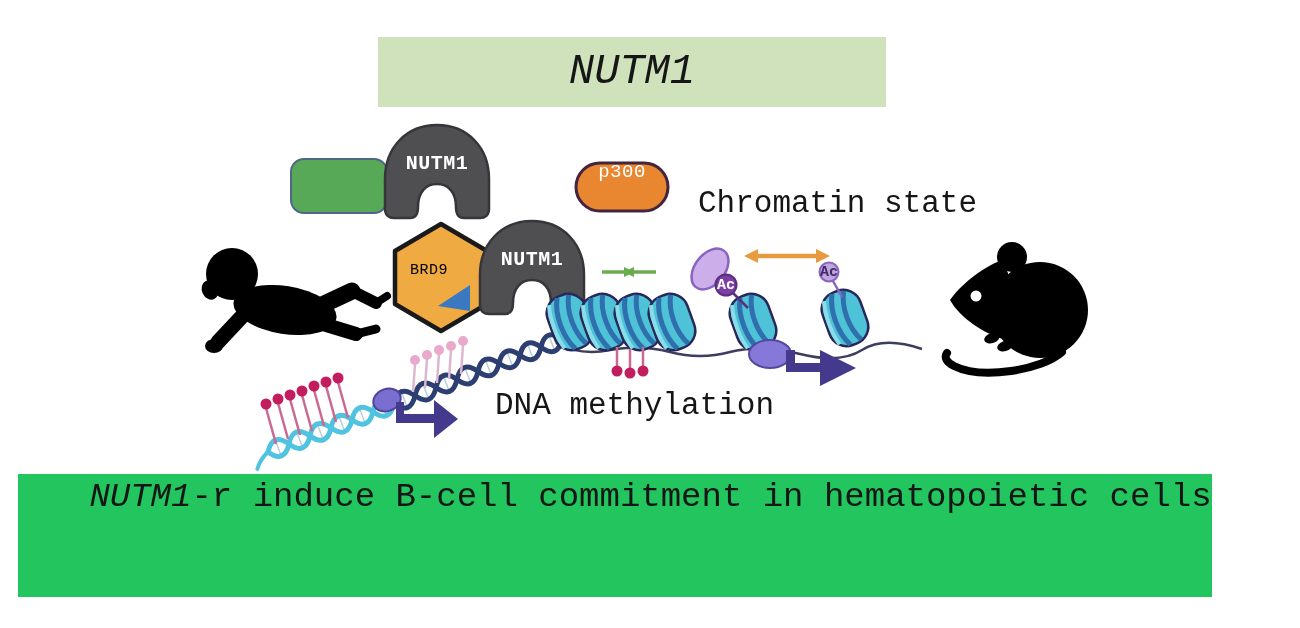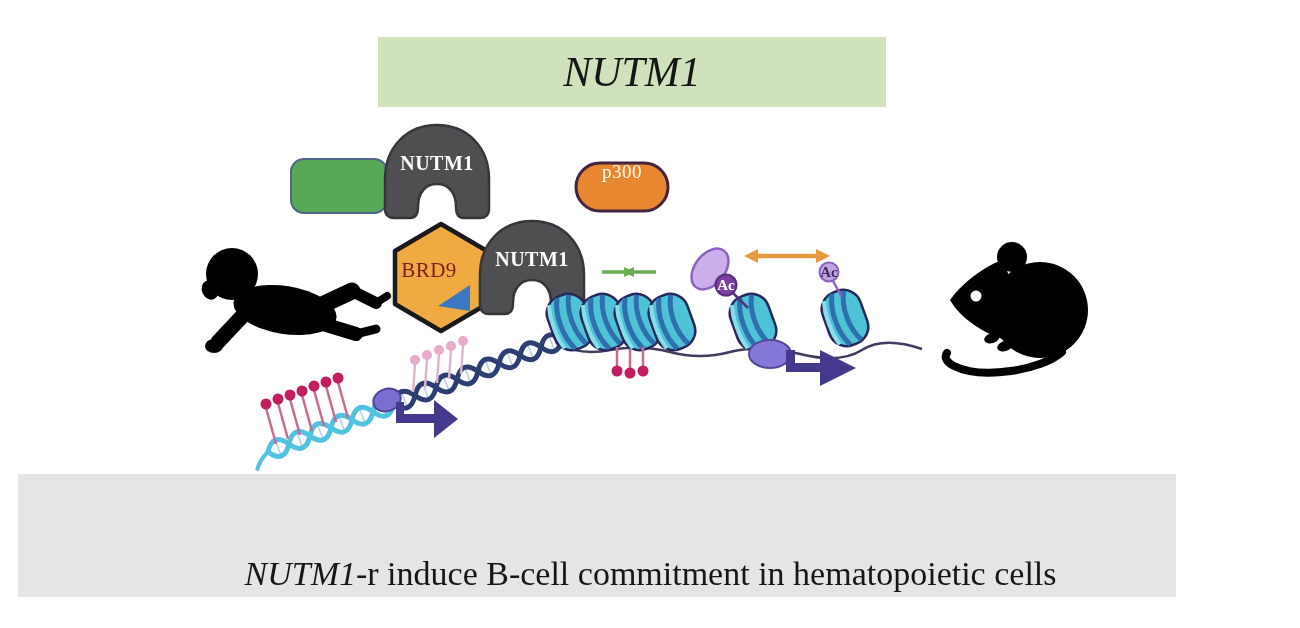--- a/index.html
+++ b/index.html
@@ -1,45 +1,45 @@
 <!DOCTYPE html>
 <html><head>
 <meta charset="utf-8">
 <style>
   html,body{margin:0;padding:0;background:#ffffff;}
   .canvas{position:relative;width:1176px;height:628px;background:#ffffff;overflow:hidden;
-          font-family:Liberation Serif, serif;color:#161616;}
+          font-family:Liberation Mono, monospace;color:#161616;padding-left:36px;}
   .abs{position:absolute;}
   svg{display:block;}
 
   
   .title-box{left:378px;top:37px;width:508px;height:70px;background:#cfe2bc;
              display:flex;align-items:center;justify-content:center;font-size:42px;}
   .title-box .gene{font-style:italic;}
 
   
   .big-label{font-size:31px;white-space:nowrap;}
   .lbl-chromatin{left:698px;top:186px;}
   .lbl-methyl{left:495px;top:388px;}
   .lbl-transcription{left:827px;top:388px;}
 
   
   .protein-label{transform:translate(-50%,-50%);font-weight:bold;color:#ffffff;
                  font-size:20px;letter-spacing:.5px;white-space:nowrap;}
   .lbl-nutm1a{left:437px;top:163px;}
   .lbl-nutm1b{left:532px;top:259px;}
   .lbl-p300{left:622px;top:172px;font-weight:normal;font-size:19px;}
-  .lbl-brd9{left:429px;top:270px;color:#7f1d1d;font-size:21px;font-weight:normal;}
+  .lbl-brd9{left:429px;top:270px;color:#000000;font-size:15px;font-weight:normal;}
   .ac-label{transform:translate(-50%,-50%);font-size:15px;font-weight:bold;}
   .lbl-ac1{left:726px;top:285px;color:#ffffff;}
   .lbl-ac2{left:829px;top:272px;color:#3f2a63;}
 
   
-  .summary-box{left:18px;top:474px;width:1265px;height:123px;background:#e5e5e5;
-               display:flex;flex-direction:column;align-items:center;justify-content:flex-end;
+  .summary-box{left:18px;top:474px;width:1265px;height:123px;background:#22c55e;
+               display:flex;flex-direction:column;align-items:center;justify-content:flex-start;
                font-size:34px;line-height:46px;text-align:center;gap:24px;}
   .summary-box .gene{font-style:italic;}
 </style>
 </head>
 <body>
 
 <div class="canvas">
 
   <svg class="abs" style="left:0;top:0" width="1300" height="628" viewBox="0 0 1300 628">
     <defs>
@@ -205,20 +205,22 @@
 
   <div class="abs title-box">
     <span class="gene">NUTM1</span>
   </div>
 
   <div class="abs protein-label lbl-nutm1a">NUTM1</div>
   <div class="abs protein-label lbl-p300">p300</div>
   <div class="abs protein-label lbl-brd9">BRD9</div>
   <div class="abs protein-label lbl-nutm1b">NUTM1</div>
 
+  <div class="abs big-label lbl-chromatin">Chromatin state</div>
+  <div class="abs big-label lbl-methyl">DNA methylation</div>
 
   <div class="abs ac-label lbl-ac1">Ac</div>
   <div class="abs ac-label lbl-ac2">Ac</div>
 
   <div class="abs summary-box">
     <div>
       <span class="gene">NUTM1</span><span>-r induce B-cell commitment in hematopoietic cells</span>
     </div>
   </div>
 

